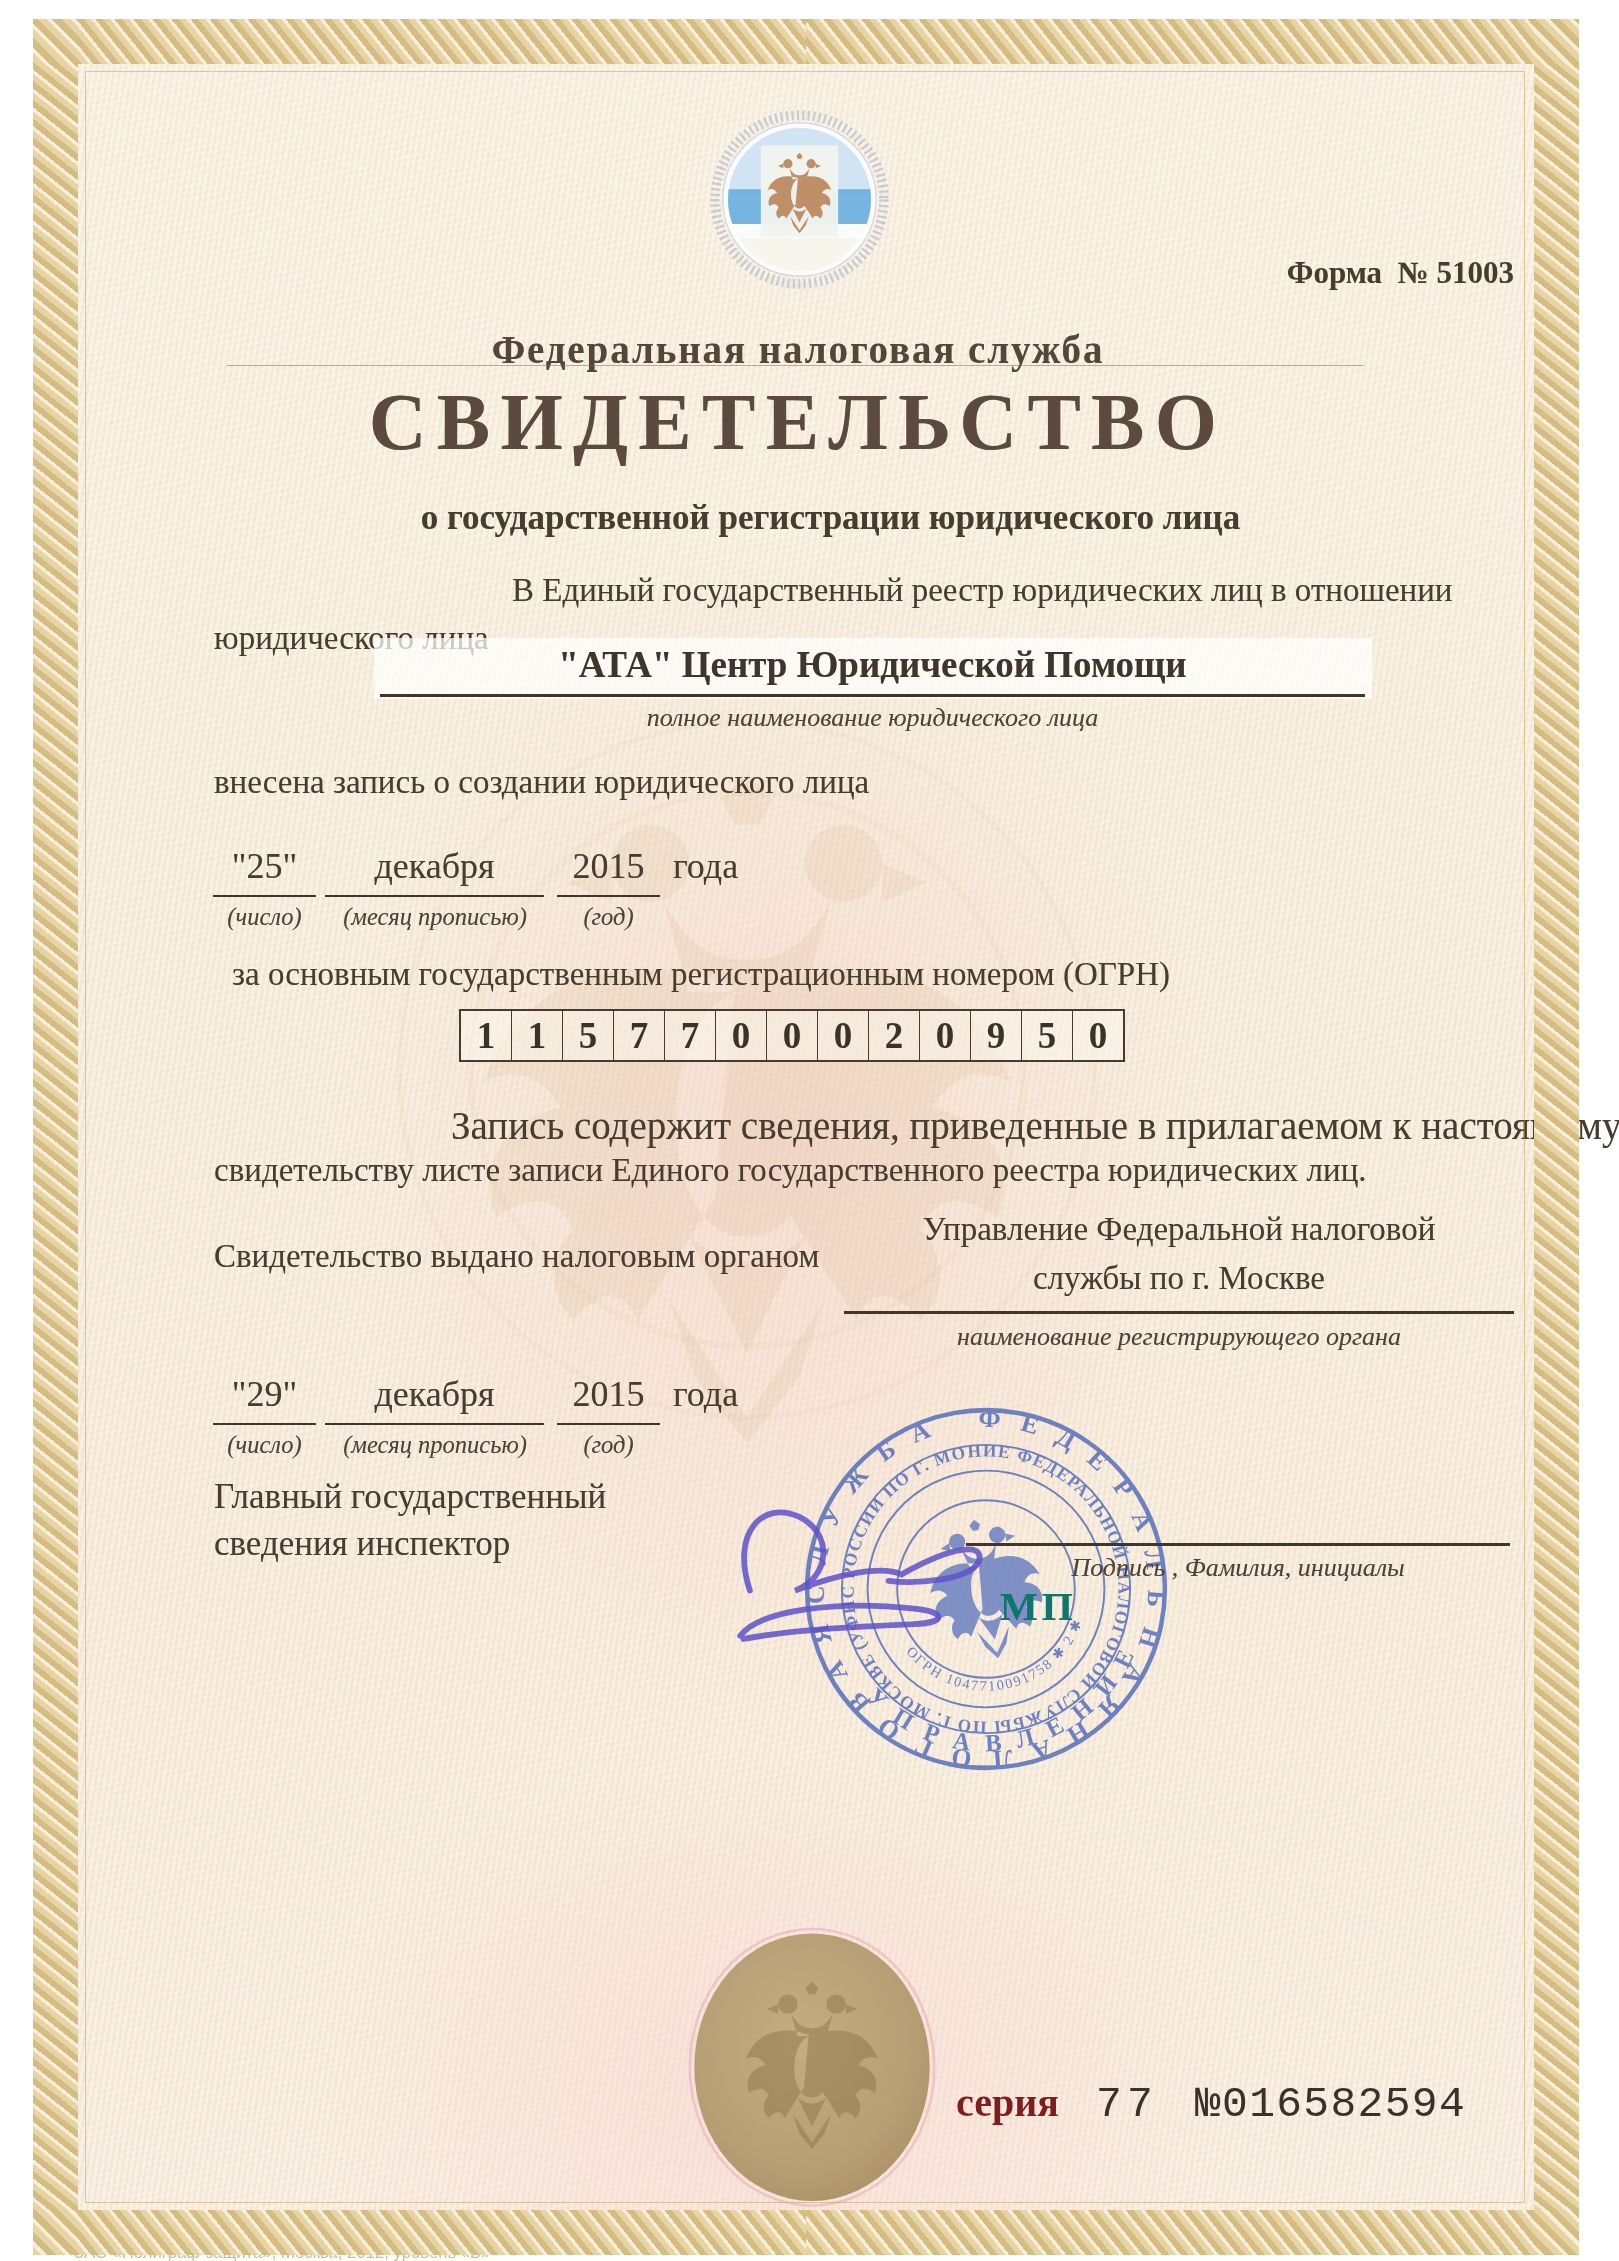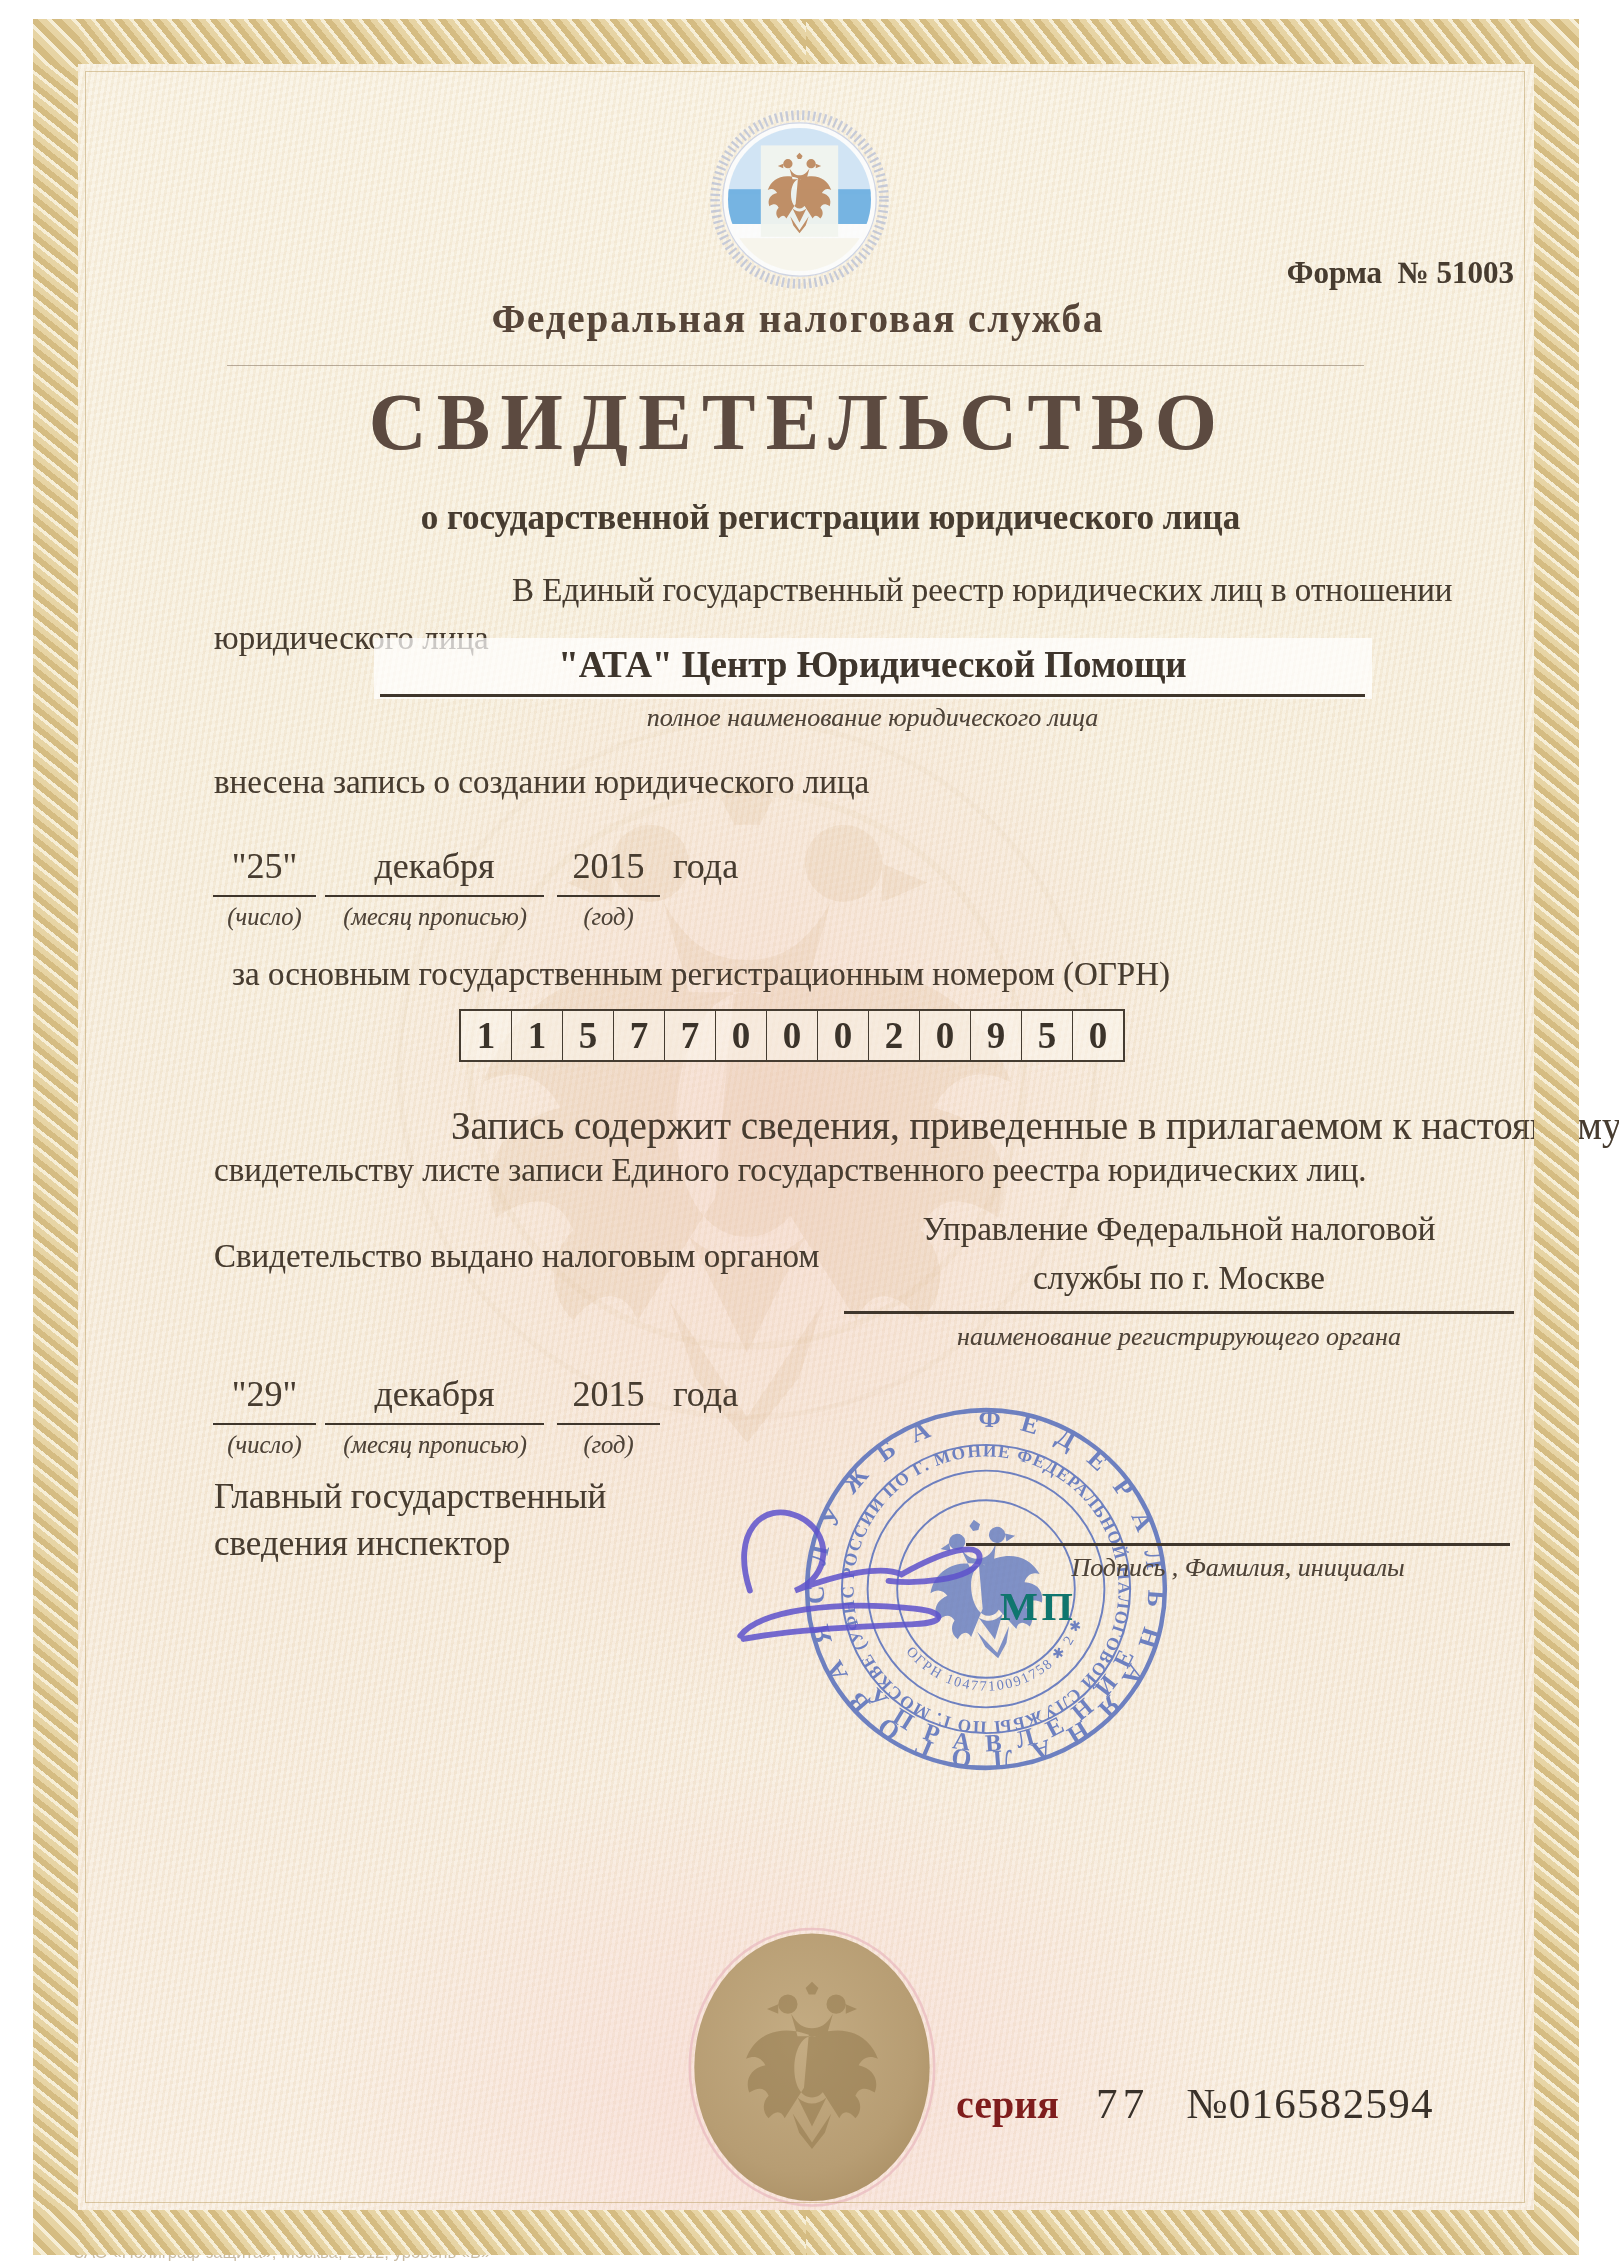--- a/index.html
+++ b/index.html
@@ -35,21 +35,21 @@
   .it{font-style:italic; color:#4e4338;}
   .rule{position:absolute; background:#3f362c; height:1.9px;}
   .soft-rule{position:absolute; background:rgba(122,102,82,.5); height:1.3px;}
   .ogrn-row{position:absolute; display:flex; border:2.6px solid #453c31; background:rgba(252,248,238,.55);}
   .ogrn-cell{
     width:50px; height:49px; border-left:1.9px solid #453c31;
     display:flex; align-items:center; justify-content:center;
     font-size:37px; font-weight:bold; color:#3b332a;
   }
   .ogrn-cell:first-child{border-left:none;}
-  .mono{font-family:Liberation Serif, serif;text-align:right;}
+  .mono{font-family:Liberation Mono, monospace;text-align:right;}
   .series-row{position:absolute; display:flex; align-items:baseline; gap:37px; color:#4a3d30;}
   .wm{position:absolute; pointer-events:none;}
 </style>
 </head>
 <body>
 
 <div class="page">
 
   <div class="paper"></div>
 
@@ -88,21 +88,21 @@
       <rect x="-60" y="-84" width="120" height="142" fill="#f1f4ee" opacity="0.95"></rect>
       <use href="#eagle-sym" x="-60" y="-80" width="120" height="140" fill="#bb8458" opacity="0.9"></use>
       <rect x="-112" y="60" width="224" height="52" fill="#f6f4ea" opacity="0.9"></rect>
     </g>
   </svg>
 
   <div class="t" style="left:1224px; top:255px; width:290px; text-align:right; font-size:31px; font-weight:bold;">
     <span>Форма</span>&nbsp;&nbsp;<span>№ 51003</span>
   </div>
 
-  <div class="t ctr" style="left:225px; top:296px; width:1146px; font-size:39px; font-weight:bold; letter-spacing:1.9px; color:#564539;">Федеральная налоговая служба</div>
+  <div class="t ctr" style="left:225px; top:327px; width:1146px; font-size:39px; font-weight:bold; letter-spacing:1.9px; color:#564539;">Федеральная налоговая служба</div>
   <div class="soft-rule" style="left:227px; top:365px; width:1137px;"></div>
 
   <div class="t ctr" style="left:225px; top:377px; width:1146px; font-size:80px; font-weight:bold; letter-spacing:10.3px; color:#5c4a40;">СВИДЕТЕЛЬСТВО</div>
 
   <div class="t ctr" style="left:225px; top:498px; width:1211px; font-size:35px; font-weight:bold;">о государственной регистрации юридического лица</div>
 
   <div class="t" style="left:512px; top:572px; font-size:33px;">В Единый государственный реестр юридических лиц в отношении</div>
   <div class="t" style="left:214px; top:620px; font-size:33px;">юридического лица</div>
 
   <div class="abs" style="left:374px; top:638px; width:998px; height:61px; background:rgba(255,255,255,.72);"></div>

